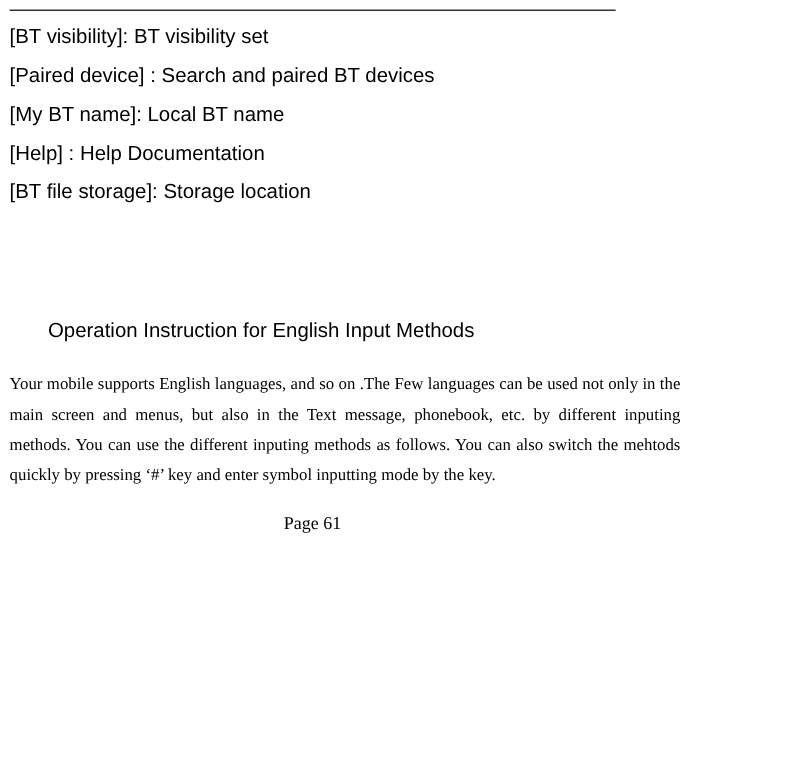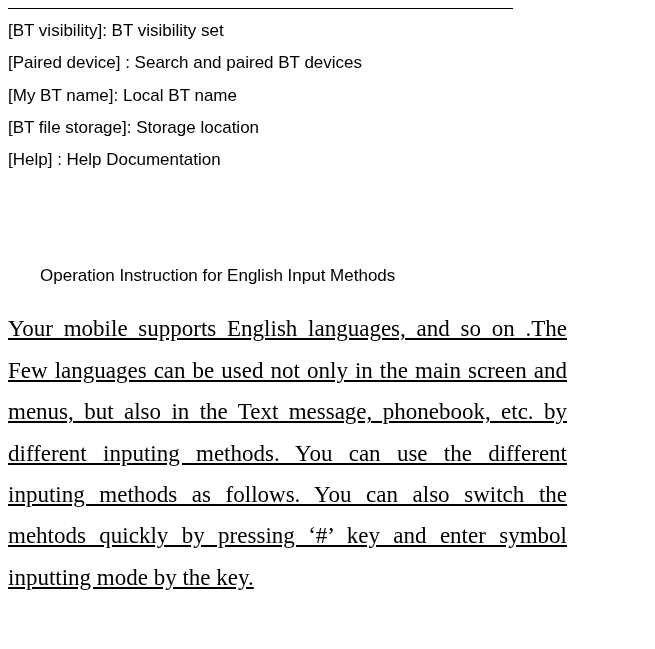--- a/index.html
+++ b/index.html
@@ -34,27 +34,26 @@
     }
     .section-heading {
       font-size: 17px;
       font-weight: normal;
       margin-top: 90px;
       margin-bottom: 22px;
       margin-left: 32px;
       font-family: Arial, Helvetica, sans-serif;
     }
     .body-paragraph {
-      font-size: 23px;
+      font-size: 14px;
       line-height: 1.8;
       text-align: justify;
       font-family: "Times New Roman", Times, serif;
       margin-right: 28px;
       margin-bottom: 20px;
-      text-decoration: underline;
     }
     .sub-heading {
       font-size: 17px;
       font-weight: bold;
       font-family: Arial, Helvetica, sans-serif;
       margin-bottom: 40px;
     }
     .page-number {
       font-size: 15px;
       text-align: center;
@@ -64,18 +63,19 @@
   </style>
 </head>
 <body>
 
 <div class="page">
   <hr class="hr-top">
   <div class="bt-list">
     <div class="bt-item">[BT visibility]: BT visibility set</div>
     <div class="bt-item">[Paired device] : Search and paired BT devices</div>
     <div class="bt-item">[My BT name]: Local BT name</div>
+    <div class="bt-item">[Help] : Help Documentation</div>
     <div class="bt-item">[BT file storage]: Storage location</div>
-    <div class="bt-item">[Help] : Help Documentation</div>
   </div>
   <h2 class="section-heading">Operation Instruction for English Input Methods</h2>
   <p class="body-paragraph">Your mobile supports English languages, and so on .The Few languages can be used not only in the main screen and menus, but also in the Text message, phonebook, etc. by different inputing methods. You can use the different inputing methods as follows. You can also switch the mehtods quickly by pressing ‘#’ key and enter symbol inputting mode by the key.</p>
+  <div class="page-number">Page 61</div>
 </div>
 
 </body></html>

